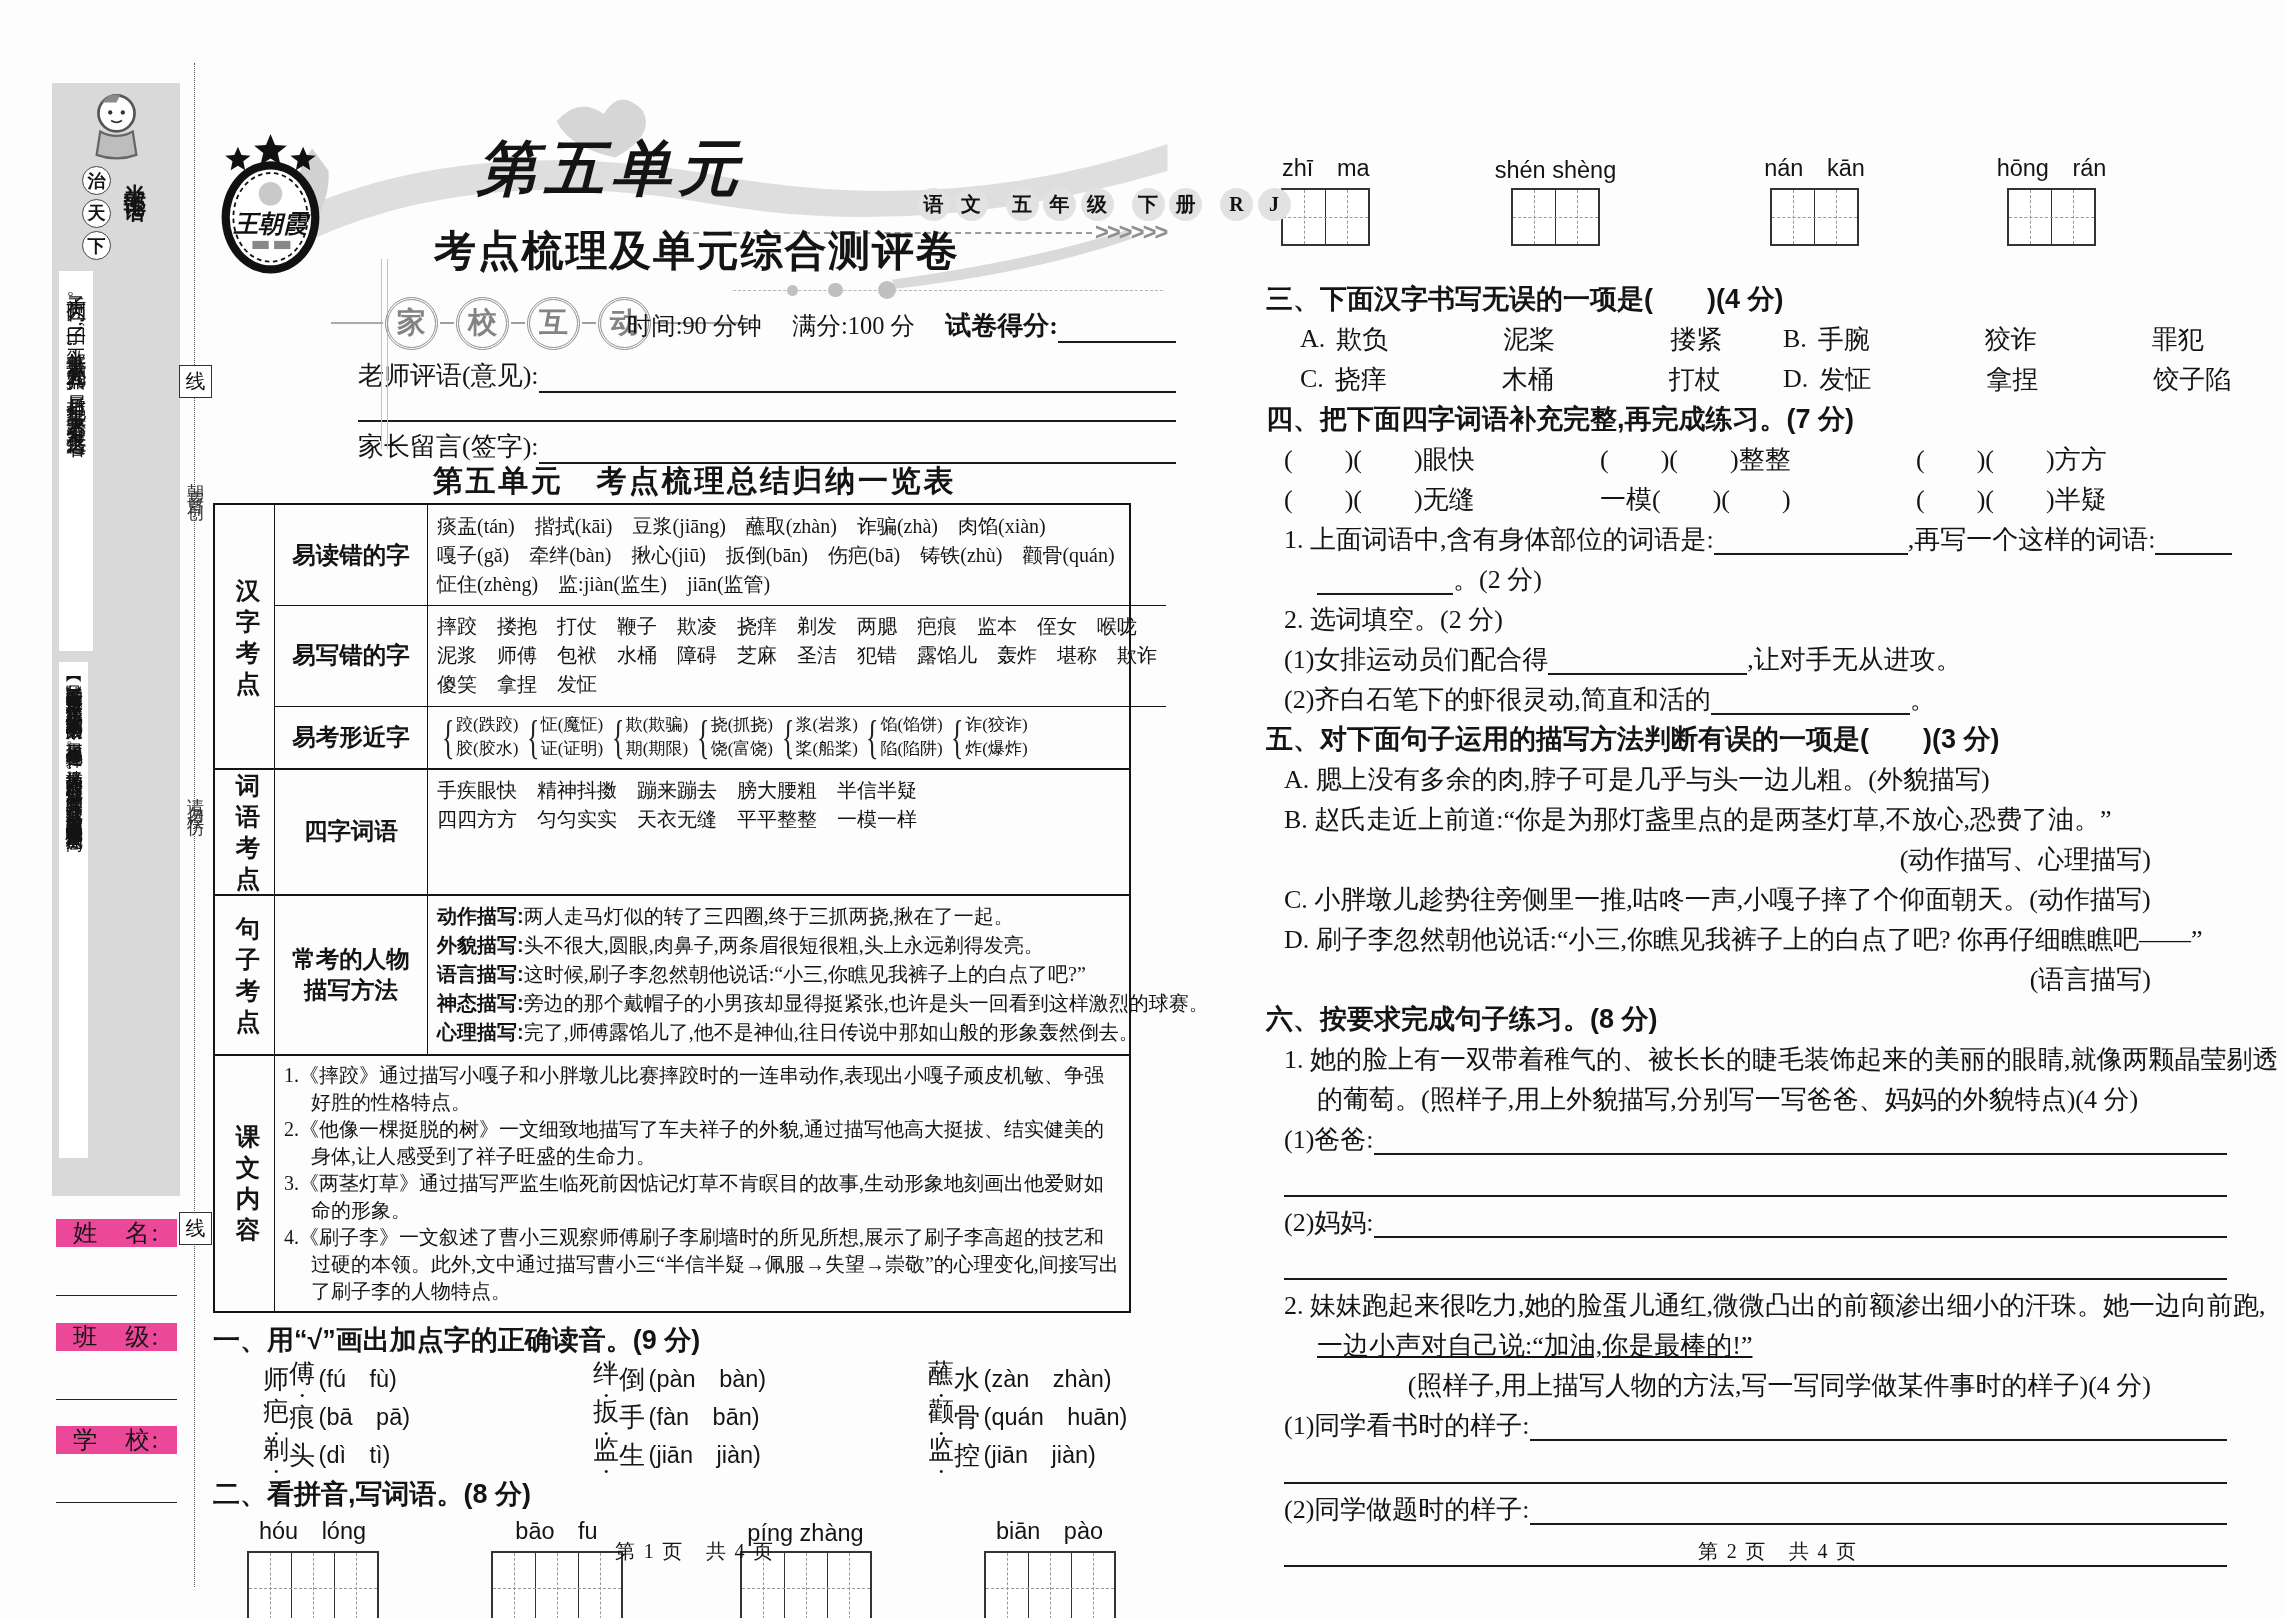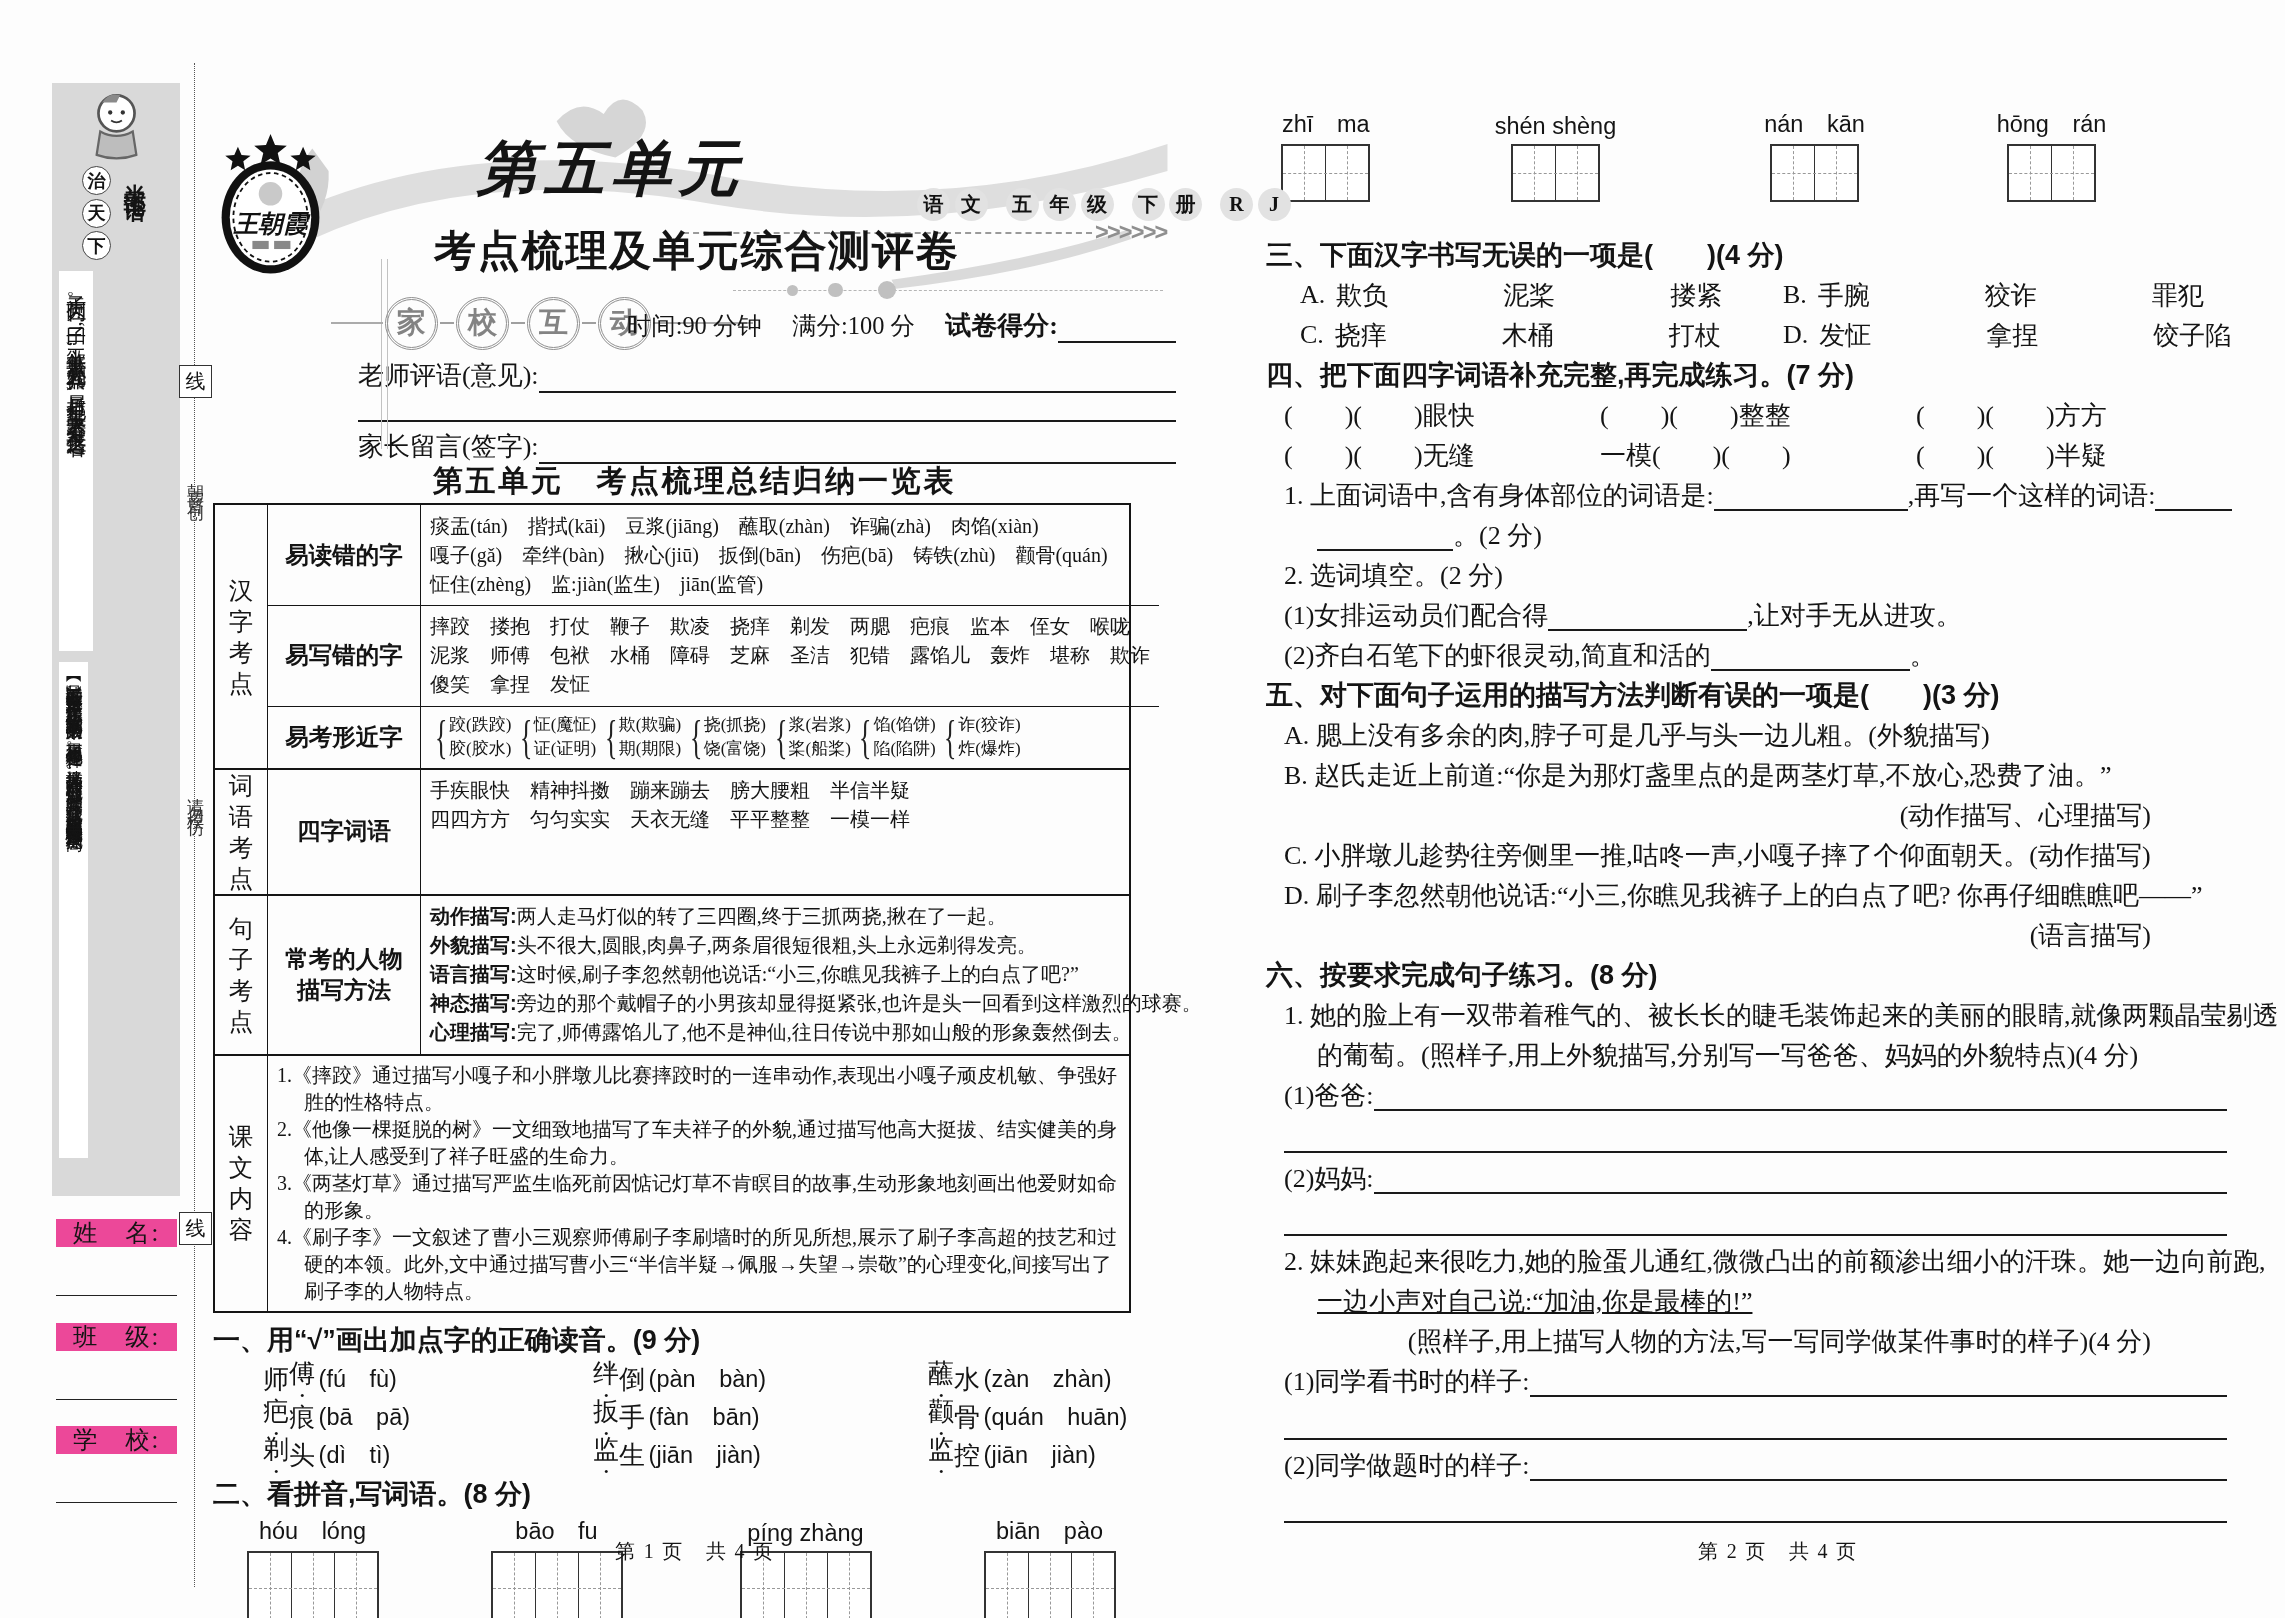--- a/index.html
+++ b/index.html
@@ -59,21 +59,21 @@
   .lblrow{display:flex;align-items:flex-end;height:42px;font-size:26px;white-space:nowrap;}
   .bl{display:inline-block;border-bottom:2px solid #1a1a1a;height:29px;vertical-align:bottom;}
   .grow{flex:1;}
   .wline{border-bottom:2px solid #1a1a1a;height:27px;margin-left:1.8px;}
   
   .ttitle{text-align:center;font-weight:bold;font-size:30px;letter-spacing:2.7px;margin-top:5.4px;height:42px;}
   .ktable{border:2.7px solid #151515;width:914px;}
   .trow{display:flex;border-top:2.3px solid #151515;align-items:stretch;}
   .trow:first-child{border-top:none;}
   .cat{width:52px;min-width:52px;border-right:1.8px solid #151515;display:flex;align-items:center;
-       justify-content:center;text-align:center;font-weight:normal;font-size:24.4px;line-height:31px;}
+       justify-content:center;text-align:center;font-weight:bold;font-size:24.4px;line-height:31px;padding-left:7px;}
   .cat .inner{width:27px;}
   .pre{white-space:pre-line;}
   .sub{width:152px;min-width:152px;border-right:1.8px solid #151515;display:flex;align-items:center;
        justify-content:center;font-weight:bold;font-size:23.5px;text-align:center;line-height:31px;}
   .cnt{flex:1;padding:6.3px 9px;font-size:20px;line-height:28px;}
   .g1wrap{flex:1;display:flex;flex-direction:column;}
   .g1sub{display:flex;flex:1;border-top:1.8px solid #151515;}
   .g1sub:first-child{border-top:none;}
   .pairs{display:flex;align-items:center;}
   .pair{display:flex;align-items:center;margin-right:3.6px;}
@@ -442,21 +442,21 @@
       <div class="tian t80">
           <div class="tcell"></div>
           <div class="tcell"></div>
           <div class="tcell"></div>
         </div>
     </div>
   </div>
 </main>
 
 <main class="page" id="p2">
-  <div class="pbrow" style="height:128px;">
+  <div class="pbrow" style="height:128px;margin-top:44px;">
     <div class="pgroup" style="left:16.3px;width:87px;">
       <div class="pylabel">zhī　ma</div>
       <div class="tian t62">
           <div class="tcell"></div>
           <div class="tcell"></div>
         </div>
     </div>
     <div class="pgroup" style="left:246px;width:87px;">
       <div class="pylabel">shén shèng</div>
       <div class="tian t62">

